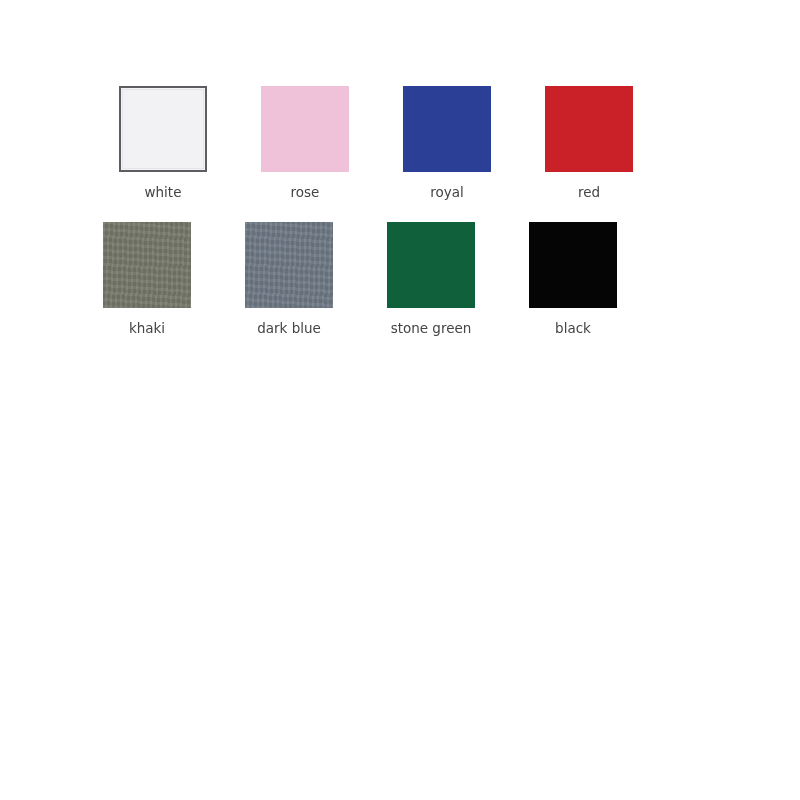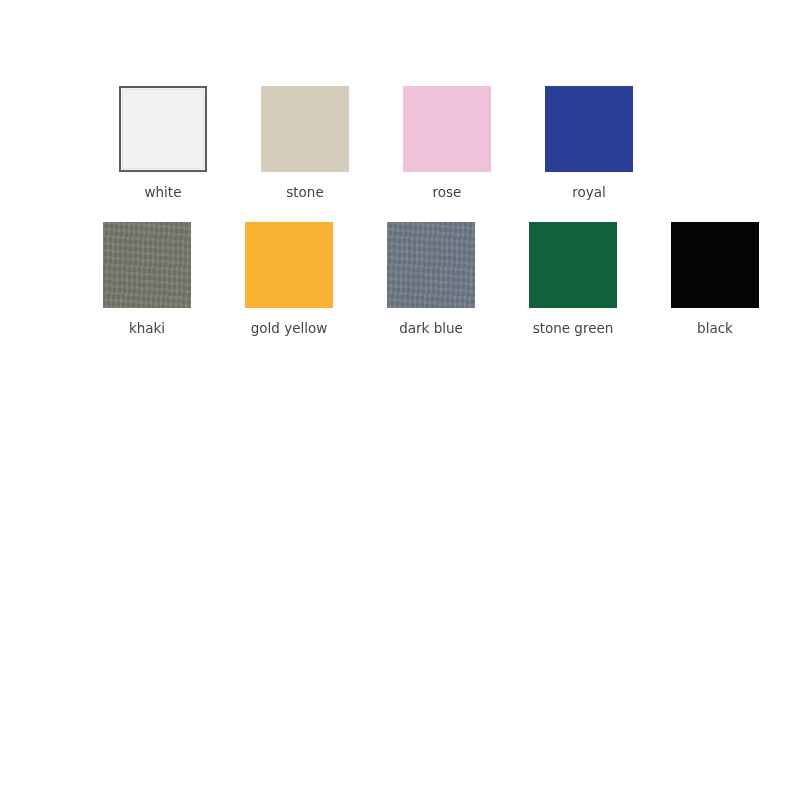--- a/index.html
+++ b/index.html
@@ -113,40 +113,36 @@
 </head>
 <body>
 
 <div id="swatch-chart">
   <div class="swatch-row swatch-row-1">
       <div class="swatch-cell">
         <div class="swatch-chip framed" title="white" style="background-color: rgb(242, 242, 245);"></div>
         <div class="swatch-label">white</div>
       </div>
       <div class="swatch-cell">
-        <div class="swatch-chip" title="stone" style="background-color: rgb(213, 205, 188);"></div>
-        <div class="swatch-label">stone</div>
-      </div>
-      <div class="swatch-cell">
         <div class="swatch-chip" title="rose" style="background-color: rgb(240, 194, 218);"></div>
         <div class="swatch-label">rose</div>
       </div>
       <div class="swatch-cell">
         <div class="swatch-chip" title="royal" style="background-color: rgb(44, 63, 150);"></div>
         <div class="swatch-label">royal</div>
       </div>
+      <div class="swatch-cell">
+        <div class="swatch-chip" title="red" style="background-color: rgb(202, 32, 39);"></div>
+        <div class="swatch-label">red</div>
+      </div>
     </div>
   <div class="swatch-row swatch-row-2">
       <div class="swatch-cell">
         <div class="swatch-chip textured" title="khaki" style="background-color: rgb(118, 119, 106);"></div>
         <div class="swatch-label">khaki</div>
-      </div>
-      <div class="swatch-cell">
-        <div class="swatch-chip" title="gold yellow" style="background-color: rgb(249, 178, 51);"></div>
-        <div class="swatch-label">gold yellow</div>
       </div>
       <div class="swatch-cell">
         <div class="swatch-chip textured" title="dark grey" style="background-color: rgb(110, 120, 133);"></div>
         <div class="swatch-label">dark blue</div>
       </div>
       <div class="swatch-cell">
         <div class="swatch-chip" title="dark green" style="background-color: rgb(16, 96, 60);"></div>
         <div class="swatch-label">stone green</div>
       </div>
       <div class="swatch-cell">

